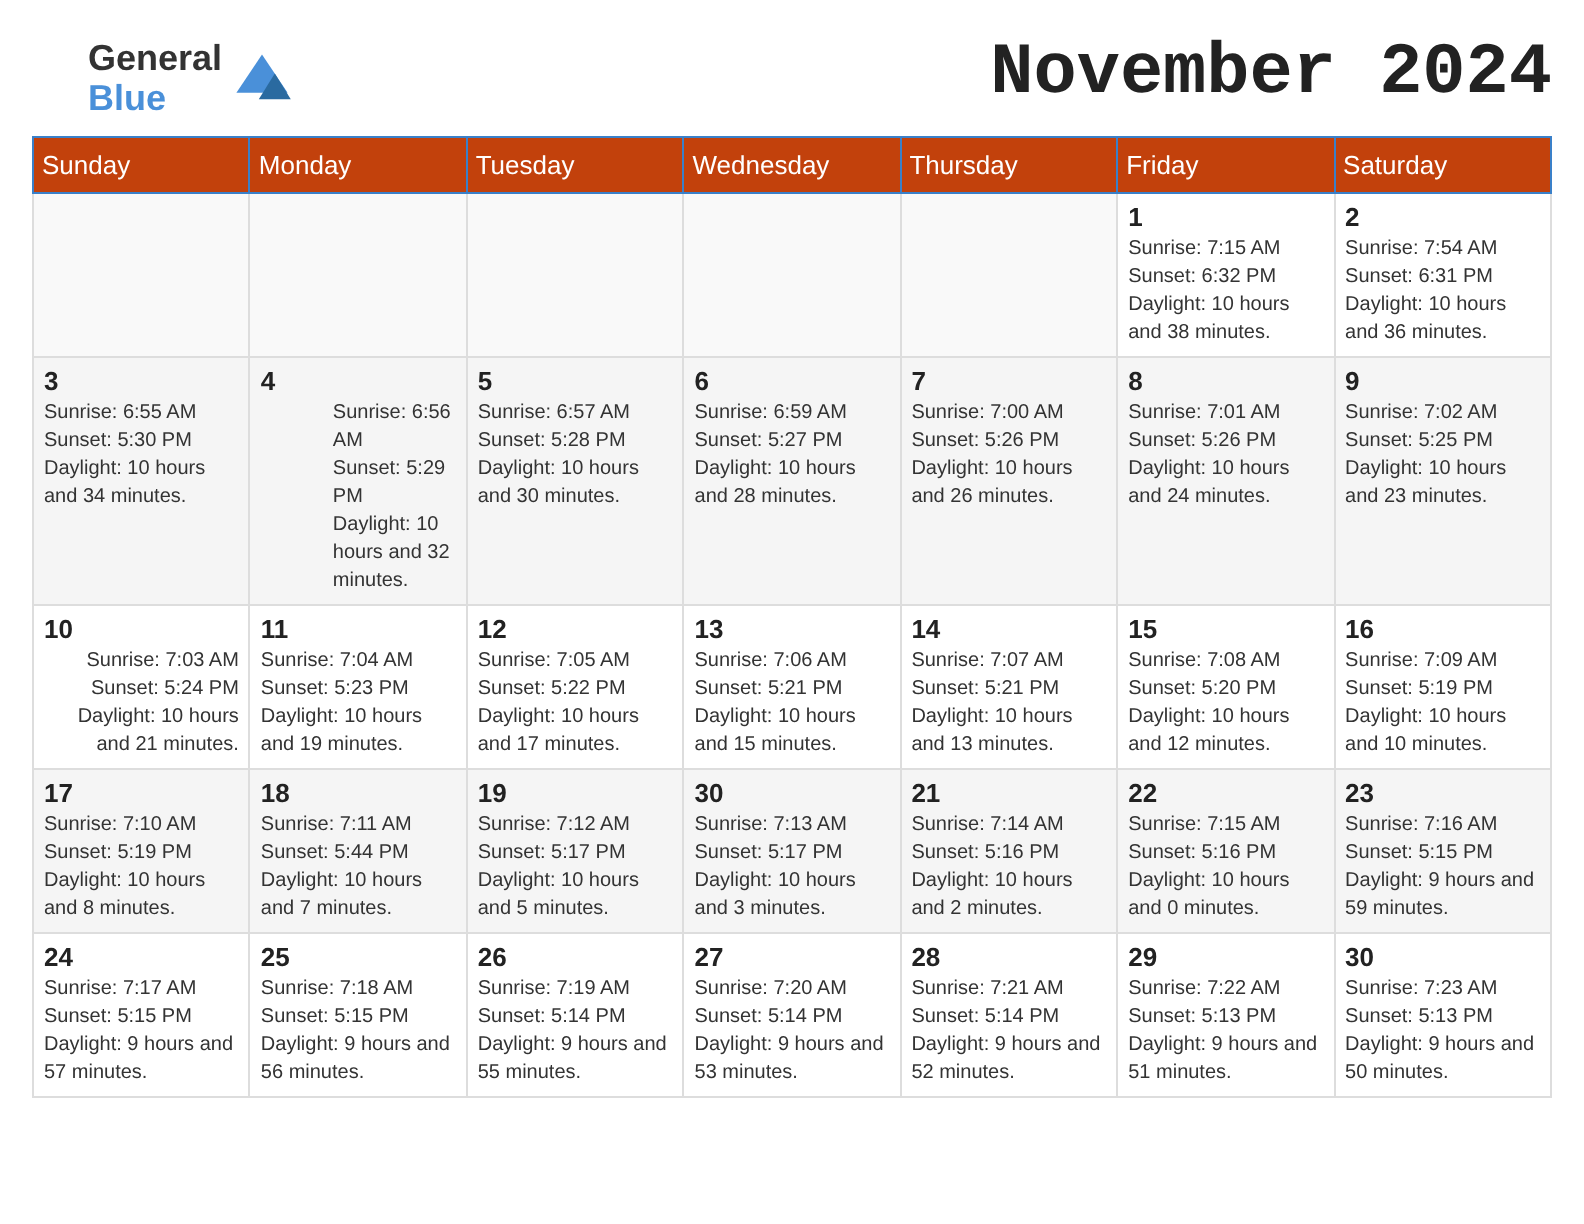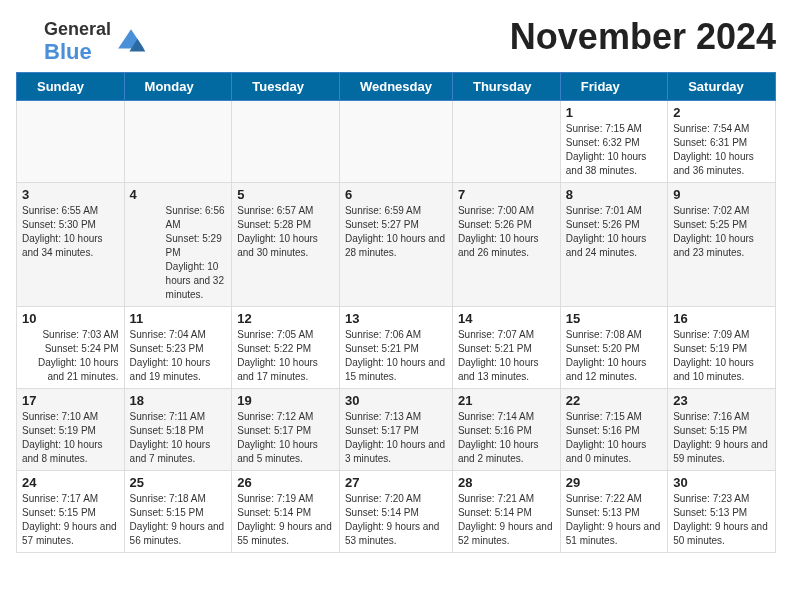--- a/index.html
+++ b/index.html
@@ -26,52 +26,53 @@
       display: flex;
       flex-direction: column;
       line-height: 1.1;
     }
     .logo-general {
       font-size: 18px;
       font-weight: bold;
       color: #333;
     }
     .logo-blue {
-      font-size: 22px;
+      font-size: 18px;
       font-weight: bold;
       color: #4a90d9;
     }
     .logo-icon {
       width: 32px;
       height: 32px;
       margin-left: 4px;
     }
     .title-block {
       text-align: center;
+      font-family: Liberation Mono, monospace;
     }
     .month-title {
       font-size: 36px;
       font-weight: bold;
       color: #222;
     }
     .location {
       font-size: 15px;
       color: #444;
     }
     .calendar {
       width: 100%;
       border-collapse: collapse;
       border: 1px solid #ccc;
     }
     .calendar th {
-      background-color: #0369a1;
+      background-color: #c2410c;
       color: #fff;
       font-size: 13px;
-      font-weight: bold;
-      padding: 6px 20px;
+      font-weight: normal;
+      padding: 6px 4px;
       text-align: left;
       border: 1px solid #3a80c9;
     }
     .calendar td {
       vertical-align: top;
       padding: 4px 5px;
       font-size: 10.5px;
       color: #333;
       border: 1px solid #ddd;
       width: 108px;
@@ -242,21 +243,21 @@
       <tr>
         <td>
           <span class="day-num">17</span>
           <div class="day-info" style="white-space: pre-line;">Sunrise: 7:10 AM
 Sunset: 5:19 PM
 Daylight: 10 hours and 8 minutes.</div>
         </td>
         <td>
           <span class="day-num">18</span>
           <div class="day-info" style="white-space: pre-line;">Sunrise: 7:11 AM
-Sunset: 5:18 PM
+Sunset: 5:44 PM
 Daylight: 10 hours and 7 minutes.</div>
         </td>
         <td>
           <span class="day-num">19</span>
           <div class="day-info" style="white-space: pre-line;">Sunrise: 7:12 AM
 Sunset: 5:17 PM
 Daylight: 10 hours and 5 minutes.</div>
         </td>
         <td>
           <span class="day-num">30</span>

